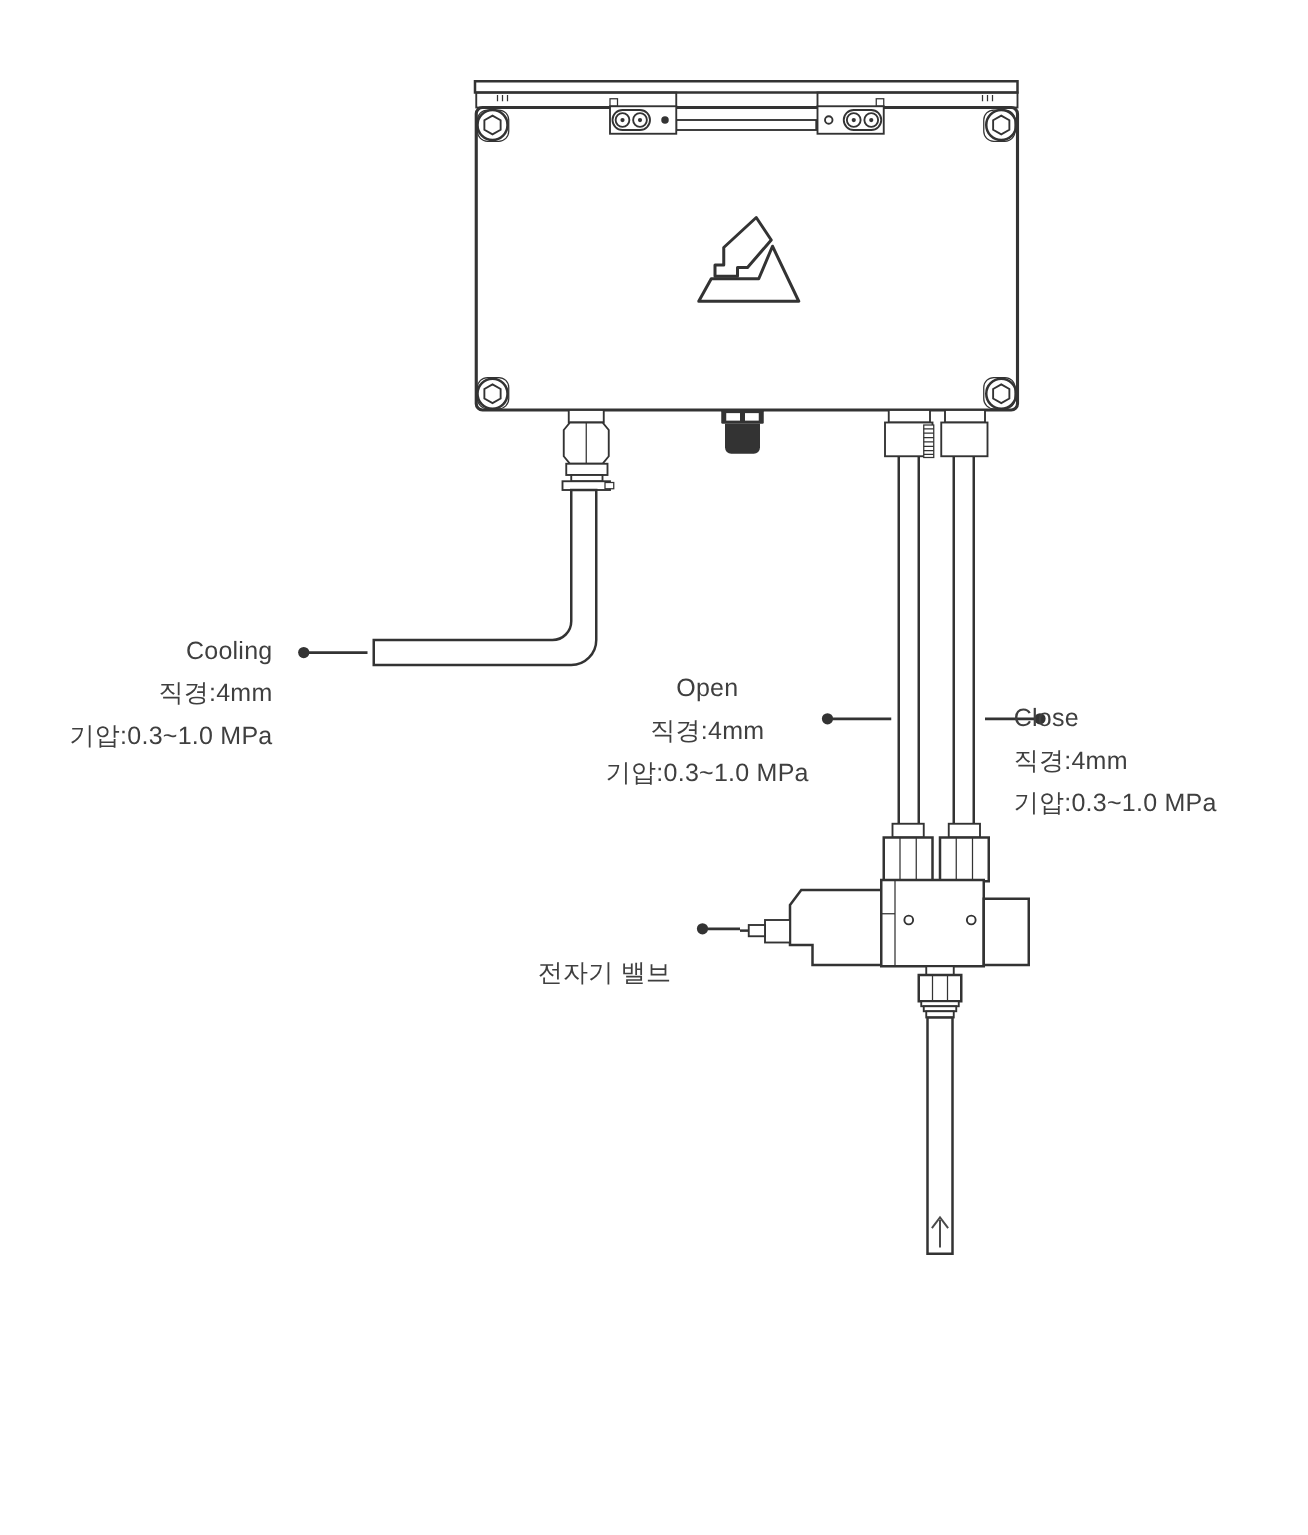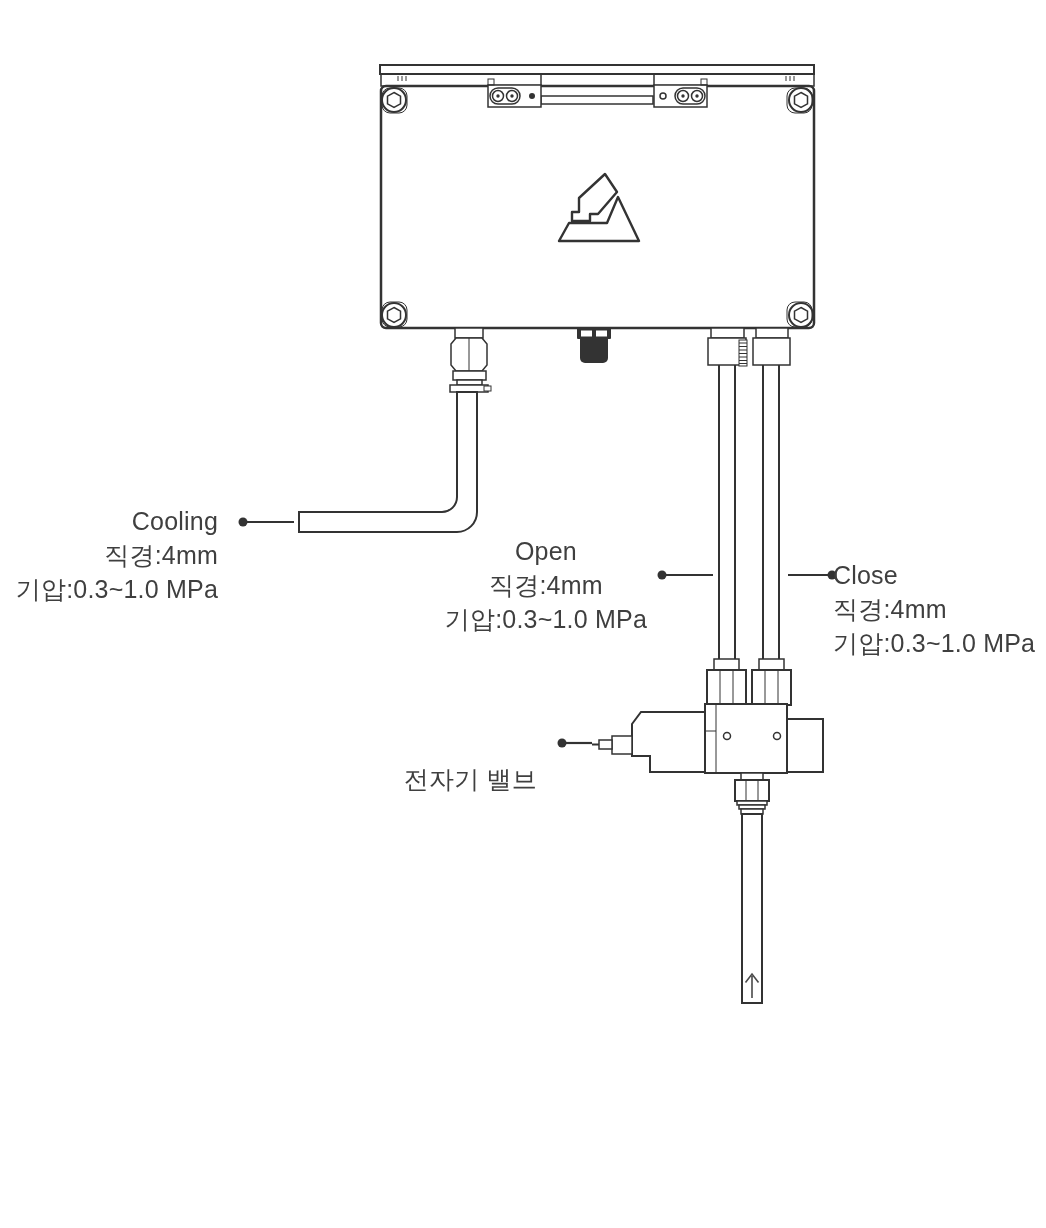--- a/index.html
+++ b/index.html
@@ -10,21 +10,21 @@
   }
   .canvas svg { position:absolute; left:0; top:0; }
   
   .st  { stroke:#333333; stroke-width:2;   fill:none; }
   .st25{ stroke:#333333; stroke-width:2.5; fill:none; }
   .st15{ stroke:#333333; stroke-width:1.5; fill:none; }
   .st1 { stroke:#333333; stroke-width:1;   fill:none; }
   .fw  { fill:#ffffff; }
   .fd  { fill:#333333; stroke:none; }
   .label {
-    position:absolute; color:#3f3f3f; font-size:25px;
+    position:absolute; color:#3f3f3f; font-size:20px;
     line-height:34px; white-space:nowrap; letter-spacing:0.2px;
   }
   .r { text-align:right; }
   .label .line { height:34px; }
 </style>
 </head>
 <body>
 
 <div class="canvas">
 
@@ -180,21 +180,21 @@
     <div class="line">직경:4mm</div>
     <div class="line">기압:0.3~1.0 MPa</div>
   </div>
 
   <div class="label r" style="right:399px; top:534px;text-align:center;">
     <div class="line">Open</div>
     <div class="line">직경:4mm</div>
     <div class="line">기압:0.3~1.0 MPa</div>
   </div>
 
-  <div class="label" style="left:833px; top:558px;">
+  <div class="label" style="left:811px; top:558px;">
     <div class="line">Close</div>
     <div class="line">직경:4mm</div>
     <div class="line">기압:0.3~1.0 MPa</div>
   </div>
 
   <div class="label" style="right:509px; top:768px; line-height:22px;">전자기 밸브</div>
 
 </div>
 
 </body></html>

